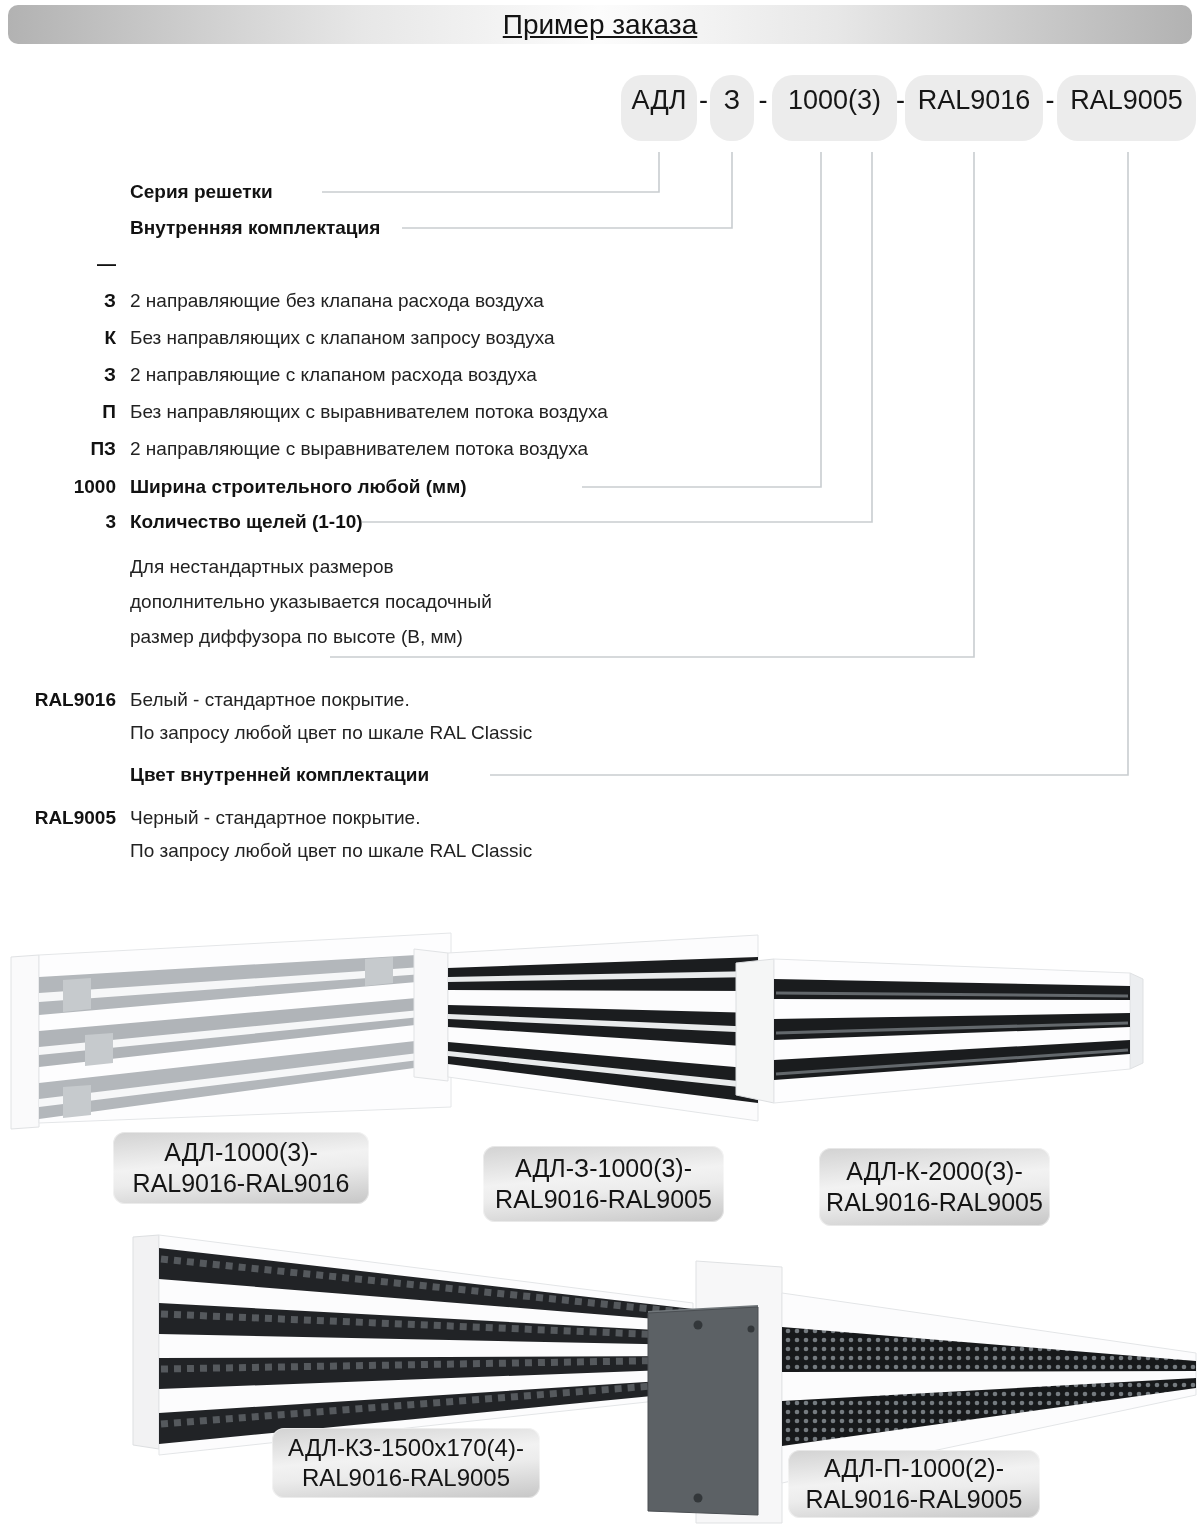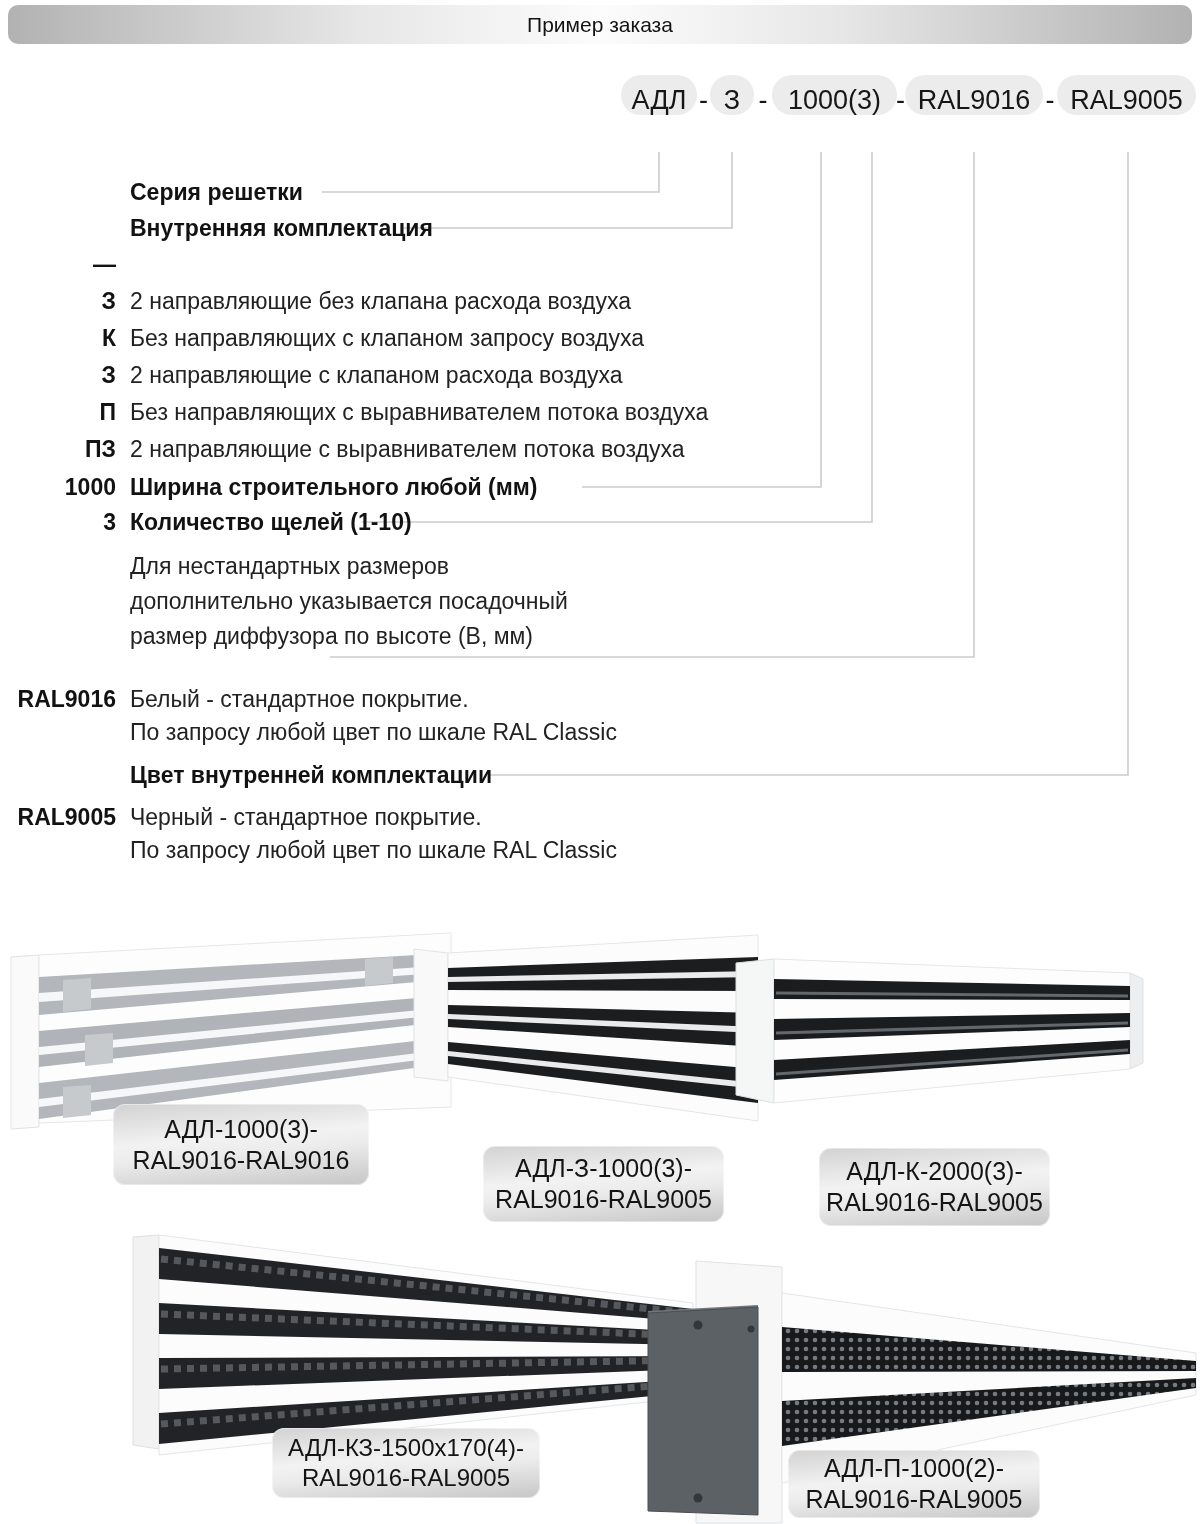--- a/index.html
+++ b/index.html
@@ -3,32 +3,32 @@
 <meta charset="utf-8">
 <style>
   html,body{margin:0;padding:0;background:#ffffff;}
   .page{position:relative;width:1200px;height:1524px;background:#ffffff;overflow:hidden;
         font-family:"Liberation Sans","DejaVu Sans",sans-serif;color:#1a1a1a;}
 
   
   .header-bar{position:absolute;left:8px;top:5px;width:1184px;height:39px;border-radius:10px;
       background:linear-gradient(90deg,#b2b2b2 0%,#e7e7e7 30%,#fcfcfc 50%,#e7e7e7 70%,#b2b2b2 100%);}
   .header-title{position:absolute;left:0;top:0;width:100%;height:39px;line-height:40px;
-      text-align:center;font-size:21px;color:#131313;}
-
-  
-  .code-box{position:absolute;top:75px;height:40px;line-height:51px;text-align:center;
+      text-align:center;font-size:28px;color:#131313;text-decoration:underline;}
+
+  
+  .code-box{position:absolute;top:75px;height:66px;line-height:51px;text-align:center;
       background:#ececec;border-radius:21px;font-size:27px;color:#161616;}
   .code-dash{position:absolute;top:75px;height:50px;line-height:50px;text-align:center;
       font-size:27px;color:#161616;}
 
   .connectors{position:absolute;left:0;top:0;pointer-events:none;}
 
   
-  .lrow{position:absolute;left:0;width:790px;display:flex;font-size:23px;line-height:28px;}
+  .lrow{position:absolute;left:0;width:790px;display:flex;font-size:19px;line-height:28px;}
   .lrow.lh33{line-height:33px;}
   .lrow.lh29{line-height:35px;justify-content:space-between;}
   .lkey{flex:none;width:130px;padding-right:14px;box-sizing:border-box;text-align:right;
         font-weight:700;color:#121212;}
   .ltxt{flex:1;white-space:pre-line;color:#222222;}
   .ltxt.b{font-weight:700;color:#121212;}
 
   
   .photo{position:absolute;}
 
@@ -190,21 +190,21 @@
     <polygon points="142,38 556,98 556,140 142,228" fill="#fcfcfd" stroke="#e3e5e7"></polygon>
     <polygon points="142,72 556,106 556,116 142,117" fill="url(#perf5)"></polygon>
     <polygon points="142,146 556,123 556,133 142,191" fill="url(#perf5)"></polygon>
     <polygon points="8,56 118,50 118,58 8,64" fill="#71777b"></polygon>
     <polygon points="8,58 118,52 118,260 8,256" fill="#5c6165" stroke="#4b4f53"></polygon>
     <circle cx="58" cy="70" r="4.5" fill="#33373a"></circle>
     <circle cx="58" cy="243" r="4.5" fill="#33373a"></circle>
     <circle cx="111" cy="74" r="3.5" fill="#33373a"></circle>
   </svg>
 
-  <div class="plate" style="left:113px;top:1104px;width:256px;height:81px;">АДЛ-1000(3)-
+  <div class="plate" style="left:113px;top:1132px;width:256px;height:72px;">АДЛ-1000(3)-
 RAL9016-RAL9016</div>
   <div class="plate" style="left:483px;top:1146px;width:241px;height:76px;">АДЛ-З-1000(3)-
 RAL9016-RAL9005</div>
   <div class="plate" style="left:819px;top:1148px;width:231px;height:78px;">АДЛ-К-2000(3)-
 RAL9016-RAL9005</div>
   <div class="plate" style="left:272px;top:1428px;width:268px;height:70px;font-size:24px;line-height:30px;">АДЛ-КЗ-1500х170(4)-
 RAL9016-RAL9005</div>
   <div class="plate" style="left:788px;top:1450px;width:252px;height:68px;">АДЛ-П-1000(2)-
 RAL9016-RAL9005</div>
 

